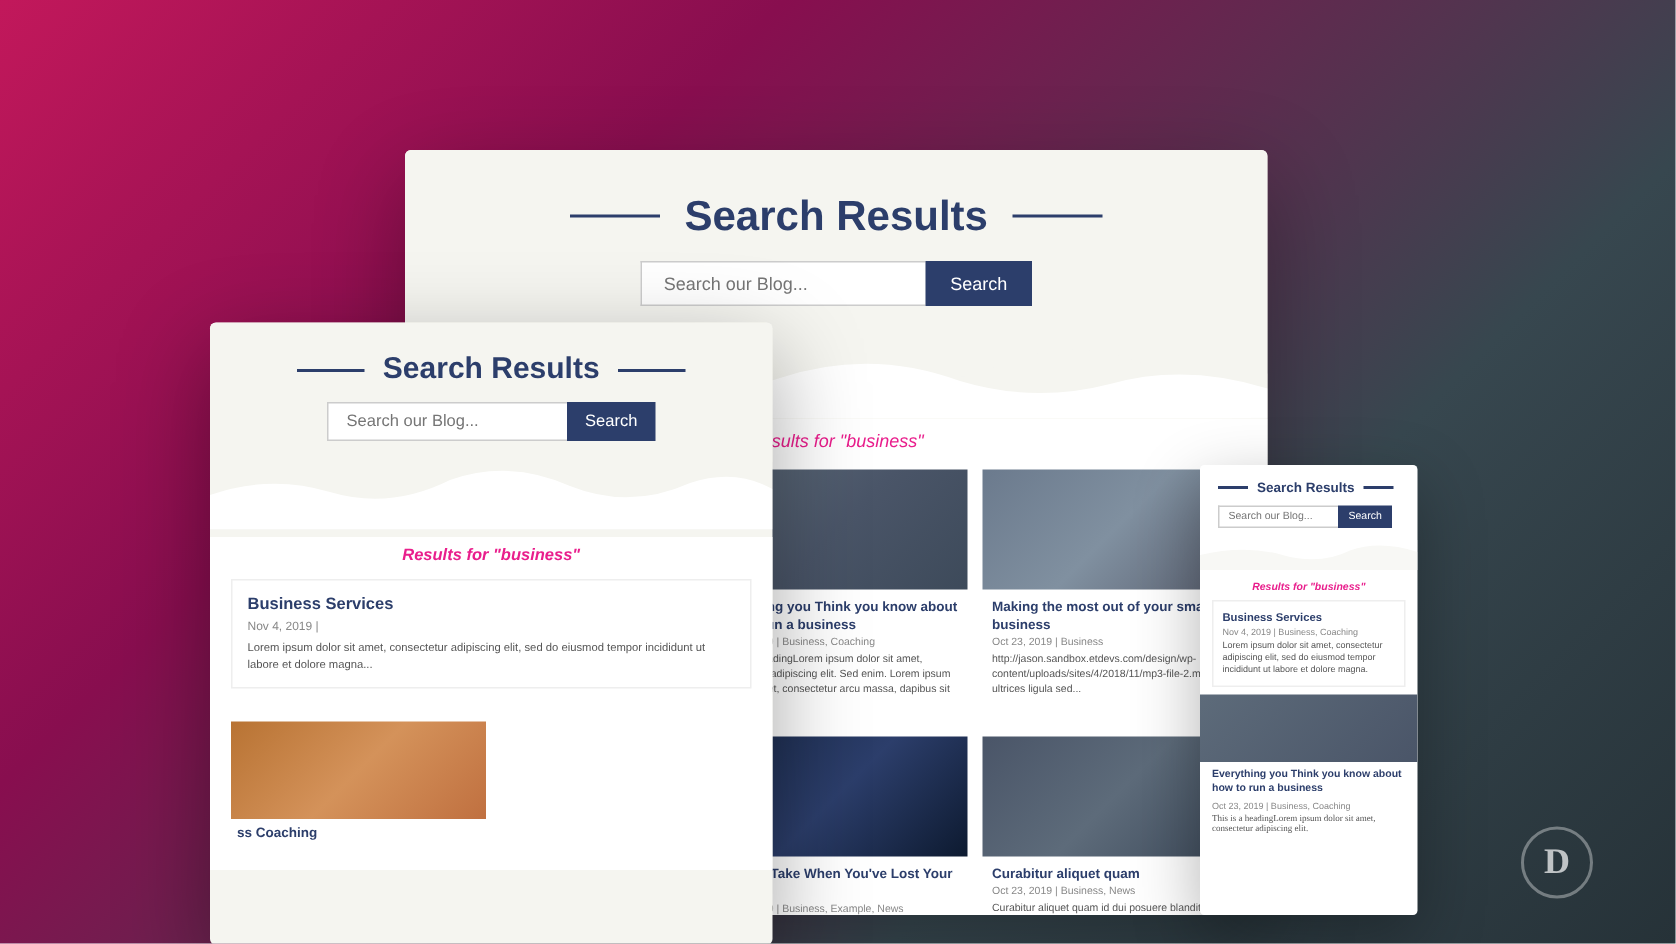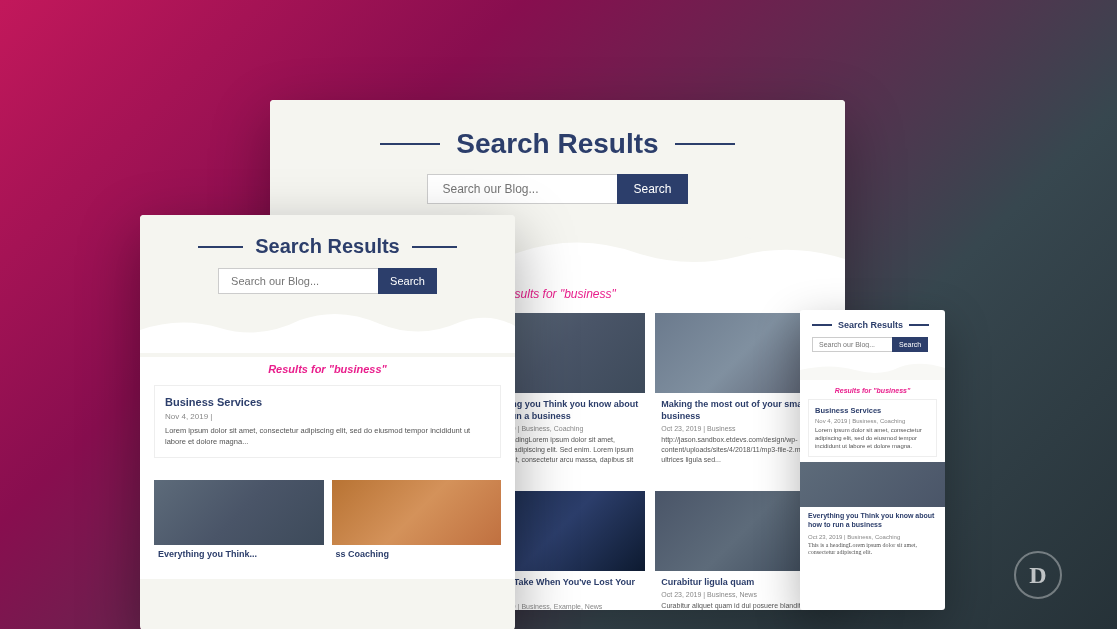--- a/index.html
+++ b/index.html
@@ -587,21 +587,21 @@
         <div class="image-card-content">
           <div class="image-card-title">Steps to Take When You've Lost Your Data</div>
           <div class="image-card-meta">Oct 23, 2019 | Business, Example, News</div>
 
         </div>
       </div>
 
       <div class="image-card">
         <div class="photo-handshake"></div>
         <div class="image-card-content">
-          <div class="image-card-title">Curabitur ligula quam</div>
+          <div class="image-card-title">Curabitur aliquet quam</div>
           <div class="image-card-meta">Oct 23, 2019 | Business, News</div>
           <div class="image-card-body">Curabitur aliquet quam id dui posuere blandit. Vestibulum ac diam sit amet quam vehicula elementum sed sit amet dui...</div>
         </div>
       </div>
     </div>
   </div>
 </div>
 
 <div class="mid-card">
   <div class="mid-card-header">
@@ -629,24 +629,20 @@
     <div class="mid-results-content">
       <div class="mid-text-card">
         <div class="mid-text-card-title">Business Services</div>
         <div class="mid-text-card-date">Nov 4, 2019 |</div>
         <div class="mid-text-card-body">Lorem ipsum dolor sit amet, consectetur adipiscing elit, sed do eiusmod tempor incididunt ut labore et dolore magna...</div>
       </div>
     </div>
 
     <div class="mid-bottom-row">
       <div class="mid-img-card">
-        <div class="photo-mid-business"></div>
-        <div class="mid-img-card-title">Everything you Think...</div>
-      </div>
-      <div class="mid-img-card">
         <div class="photo-mid-coaching"></div>
         <div class="mid-img-card-title">ss Coaching</div>
       </div>
     </div>
   </div>
 </div>
 
 <div class="right-card">
   <div class="right-card-header">
     <div class="right-card-title-row">

